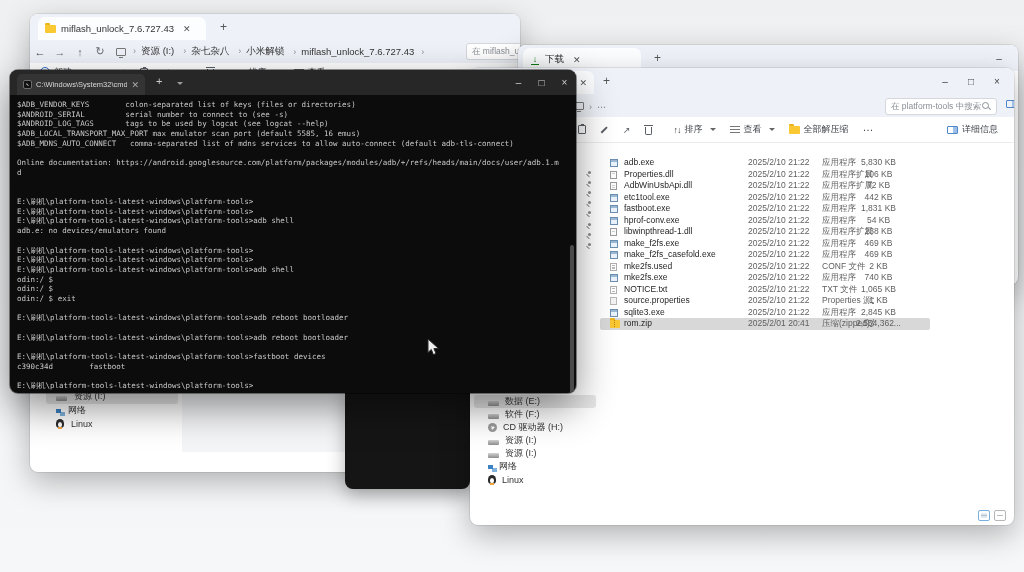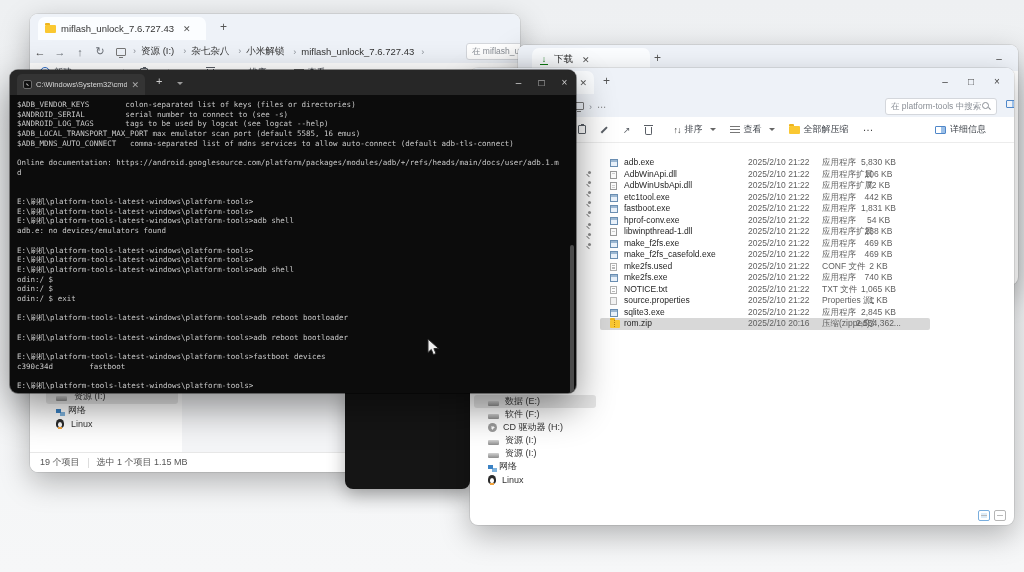--- a/index.html
+++ b/index.html
@@ -97,21 +97,21 @@
   #exp-back .searchbox { left:436px; top:29px; width:110px; }
   #exp-back .exp-toolbar { top:50px; height:16px; padding-left:10px; border-bottom:none; }
   #exp-back .sidebar-list { position:absolute; left:0; top:376px; width:152px; }
   #exp-back .body-split { position:absolute; left:152px; top:66px; right:0; bottom:20px; background:#f4f5f7; }
   .srow { display:flex; align-items:center; gap:7px; height:13.5px; font-size:9px; color:#333;
     margin:0 4px 0 16px; border-radius:3px; padding-left:10px; }
   .srow.sel { background:#e7e7e7; }
 
   
   #win-download { left:518px; top:45px; width:500px; height:240px; }
-  #win-download .exp-tab { left:14px; width:118px; }
+  #win-download .exp-tab { left:5px; width:118px; }
   #win-download .tab-new { left:136px; }
   #win-download .wincontrols { right:6px; }
 
   
   #dark-fragment { position:absolute; left:345px; top:385px; width:125px; height:104px;
     background:#151515; border-radius:0 0 8px 8px; box-shadow:0 6px 18px rgba(0,0,0,.3); }
 
   
   #exp-front { left:470px; top:68px; width:544px; height:457px; }
   #exp-front .exp-tabbar { height:27px; }
@@ -234,25 +234,20 @@
       </div>
       <div class="srow">
         <span class="sic ic-network"></span>
         <span>网络</span>
       </div>
       <div class="srow">
         <span class="sic ic-linux"></span>
         <span>Linux</span>
       </div>
     </div>
-  <div class="statusbar">
-    <span style="margin-left:10px;">19 个项目</span>
-    <span class="st-sep"></span>
-    <span>选中 1 个项目  1.15 MB</span>
-  </div>
 </div>
 
 <div class="window" id="win-download">
   <div class="exp-tabbar">
     <div class="exp-tab">
       <span class="ic-download"></span>
       <span>下载</span>
       <span class="tab-close">✕</span>
     </div>
     <span class="tab-new">+</span>
@@ -310,36 +305,36 @@
       <span>查看</span>
       <span class="caret"></span>
     </span>
     <span class="tbtn">
       <span class="ic-folder"></span>
       <span>全部解压缩</span>
     </span>
     <span class="tbtn">
         <span class="ic-more"></span>
       </span>
-    <span class="tbtn" style="position:absolute;right:12px;margin-right:16px;">
+    <span class="tbtn" style="position:absolute;right:12px;margin-right:4px;">
       <span class="ic-panel"></span>
       <span>详细信息</span>
     </span>
   </div>
   <div class="flist">
       <div class="frow">
         <span class="fic ic-exe"></span>
         <span class="fname">adb.exe</span>
         <span class="fdate">2025/2/10 21:22</span>
         <span class="ftype">应用程序</span>
         <span class="fsize">5,830 KB</span>
       </div>
       <div class="frow">
         <span class="fic ic-dll"></span>
-        <span class="fname">AdbWinApi.dll</span>
+        <span class="fname">Properties.dll</span>
         <span class="fdate">2025/2/10 21:22</span>
         <span class="ftype">应用程序扩展</span>
         <span class="fsize">106 KB</span>
       </div>
       <div class="frow">
         <span class="fic ic-dll"></span>
         <span class="fname">AdbWinUsbApi.dll</span>
         <span class="fdate">2025/2/10 21:22</span>
         <span class="ftype">应用程序扩展</span>
         <span class="fsize">72 KB</span>
@@ -417,21 +412,21 @@
       <div class="frow">
         <span class="fic ic-exe"></span>
         <span class="fname">sqlite3.exe</span>
         <span class="fdate">2025/2/10 21:22</span>
         <span class="ftype">应用程序</span>
         <span class="fsize">2,845 KB</span>
       </div>
       <div class="frow sel">
         <span class="fic ic-zip"></span>
         <span class="fname">rom.zip</span>
-        <span class="fdate">2025/2/10 20:16</span>
+        <span class="fdate">2025/2/01 20:41</span>
         <span class="ftype">压缩(zipped)文件...</span>
         <span class="fsize">2,554,362...</span>
       </div>
     </div>
   <div class="pins">
     <span class="pin-icon" style="top:0;"></span>
     <span class="pin-icon" style="top:10px;"></span>
     <span class="pin-icon" style="top:20px;"></span>
     <span class="pin-icon" style="top:30px;"></span>
     <span class="pin-icon" style="top:40px;"></span>

